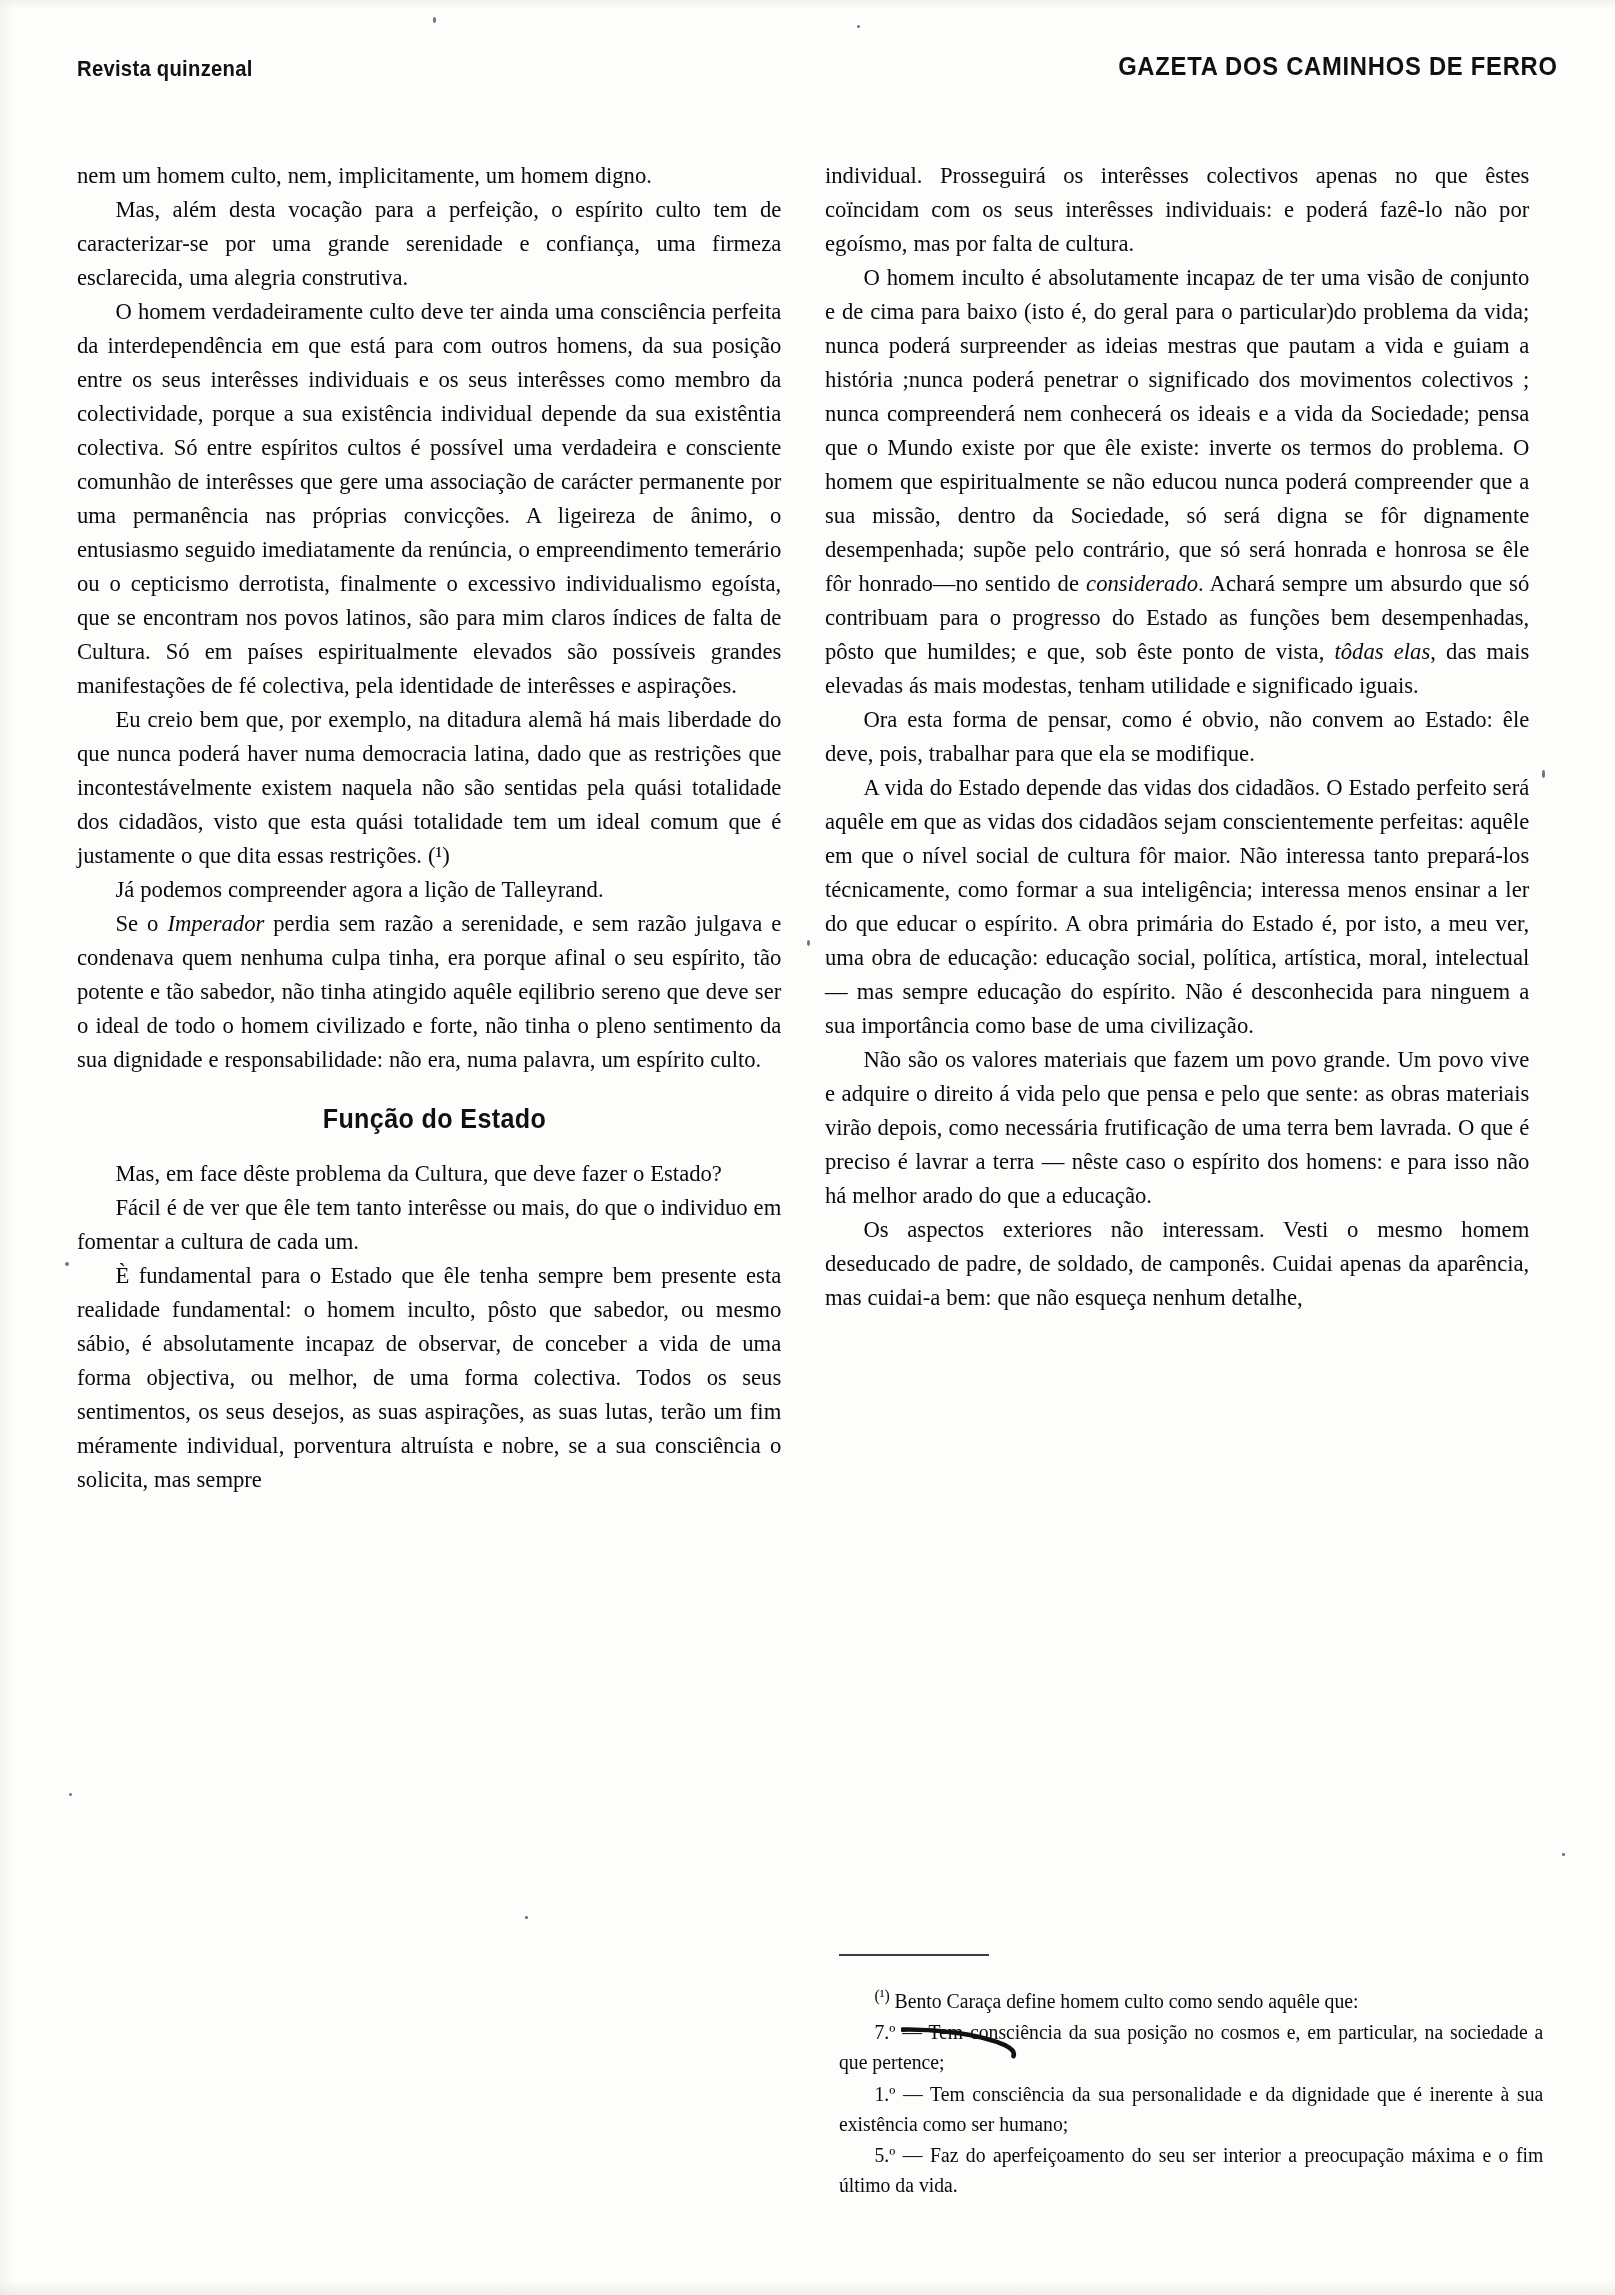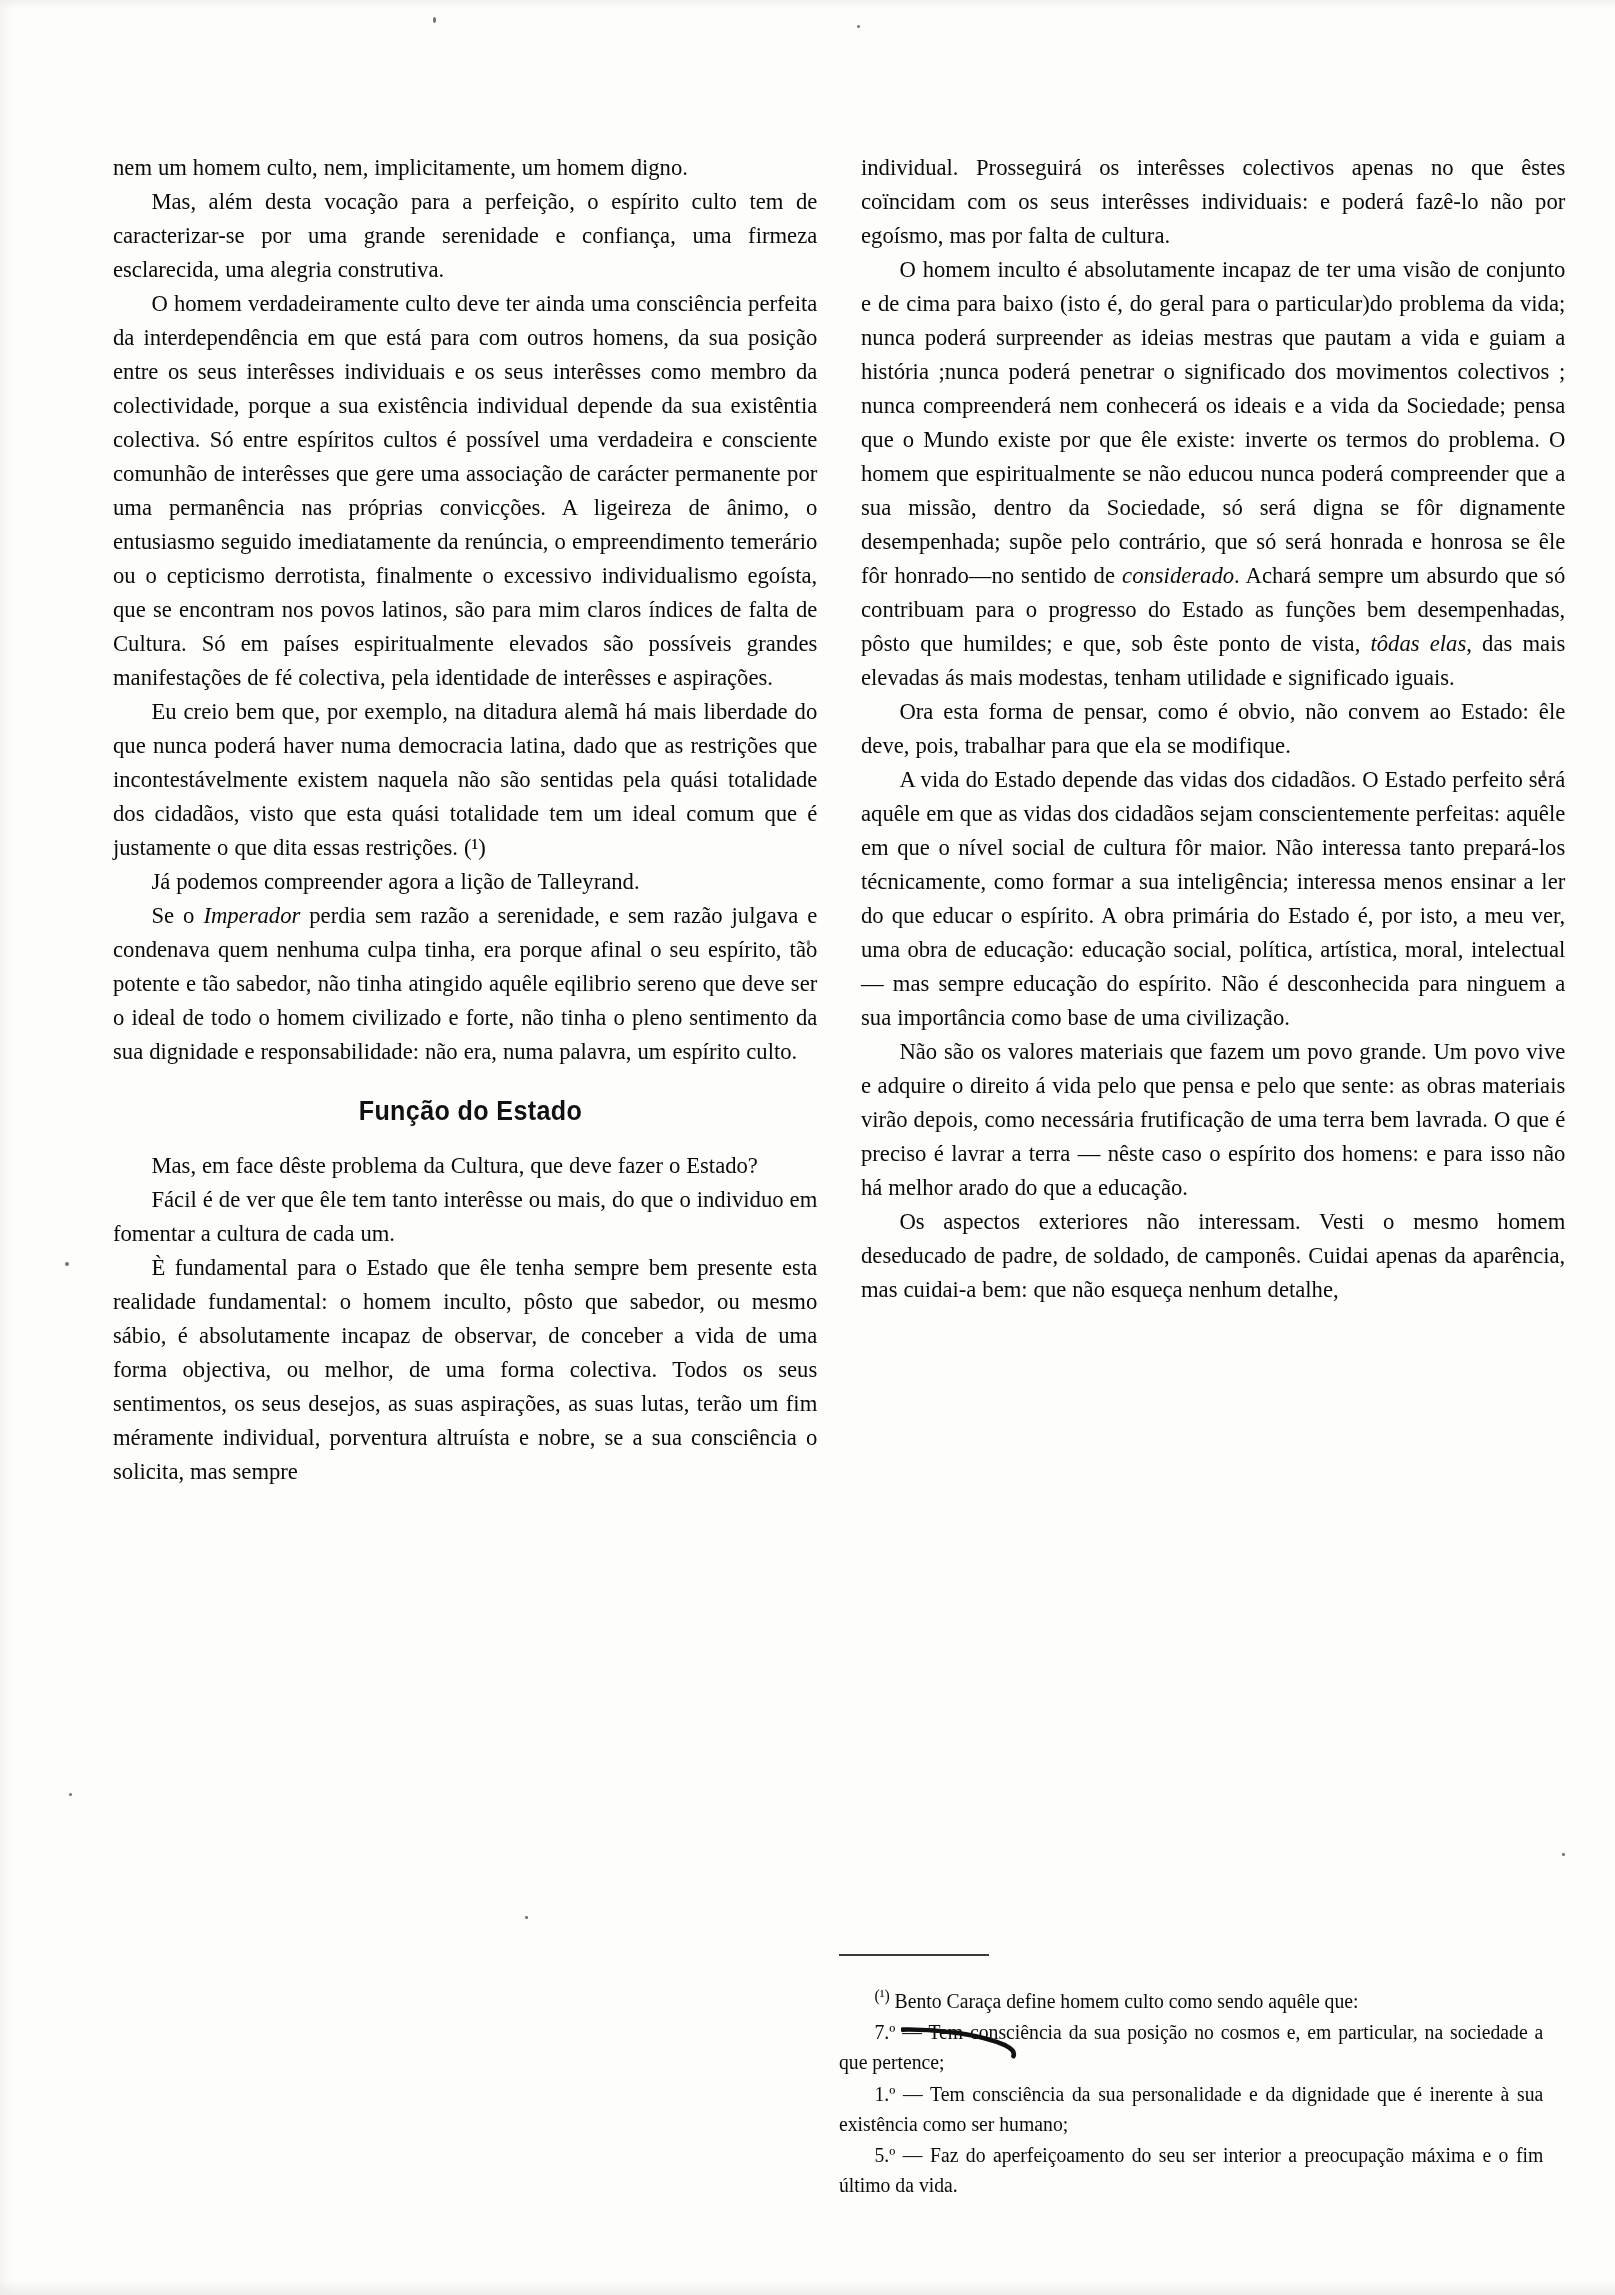--- a/index.html
+++ b/index.html
@@ -70,23 +70,22 @@
   
   .columns {
     position: absolute;
     left: 0;
     top: 151px;
     width: 1615px;
     height: 2092px;
   }
   .col {
     position: absolute;
-    top: 0;
+    top: 8px;
     width: 715px;
-    margin-left: 36px;
   }
   .col-left  { left: 77px; }
   .col-right { left: 825px; }
 
   p.para {
     margin: 0;
     font-size: 23px;
     line-height: 34px;
     text-align: justify;
     text-justify: inter-word;
@@ -157,20 +156,24 @@
 </style>
 </head>
 <body>
 
 <div class="page">
 
   <div class="scan-edge-top"></div>
   <div class="scan-edge-left"></div>
   <div class="scan-edge-bottom"></div>
 
+  <div class="masthead">
+    <div class="masthead-left">Revista quinzenal</div>
+    <div class="masthead-right">GAZETA DOS CAMINHOS DE FERRO</div>
+  </div>
 
   <div class="columns">
 
     <div class="col col-left">
 
       <p class="para no-indent">nem um homem culto, nem, implicitamente, um homem digno.</p>
 
       <p class="para">Mas, além desta vocação para a perfeição, o espírito culto tem de caracterizar-se por uma grande serenidade e confiança, uma firmeza esclarecida, uma alegria construtiva.</p>
 
       <p class="para">O homem verdadeiramente culto deve ter ainda uma consciência perfeita da interdependência em que está para com outros homens, da sua posição entre os seus interêsses individuais e os seus interêsses como membro da colectividade, porque a sua existência individual depende da sua existêntia colectiva. Só entre espíritos cultos é possível uma verdadeira e consciente comunhão de interêsses que gere uma associação de carácter permanente por uma permanência nas próprias convicções. A ligeireza de ânimo, o entusiasmo seguido imediatamente da renúncia, o empreendimento temerário ou o cepticismo derrotista, finalmente o excessivo individualismo egoísta, que se encontram nos povos latinos, são para mim claros índices de falta de Cultura. Só em países espiritualmente elevados são possíveis grandes manifestações de fé colectiva, pela identidade de interêsses e aspirações.</p>

